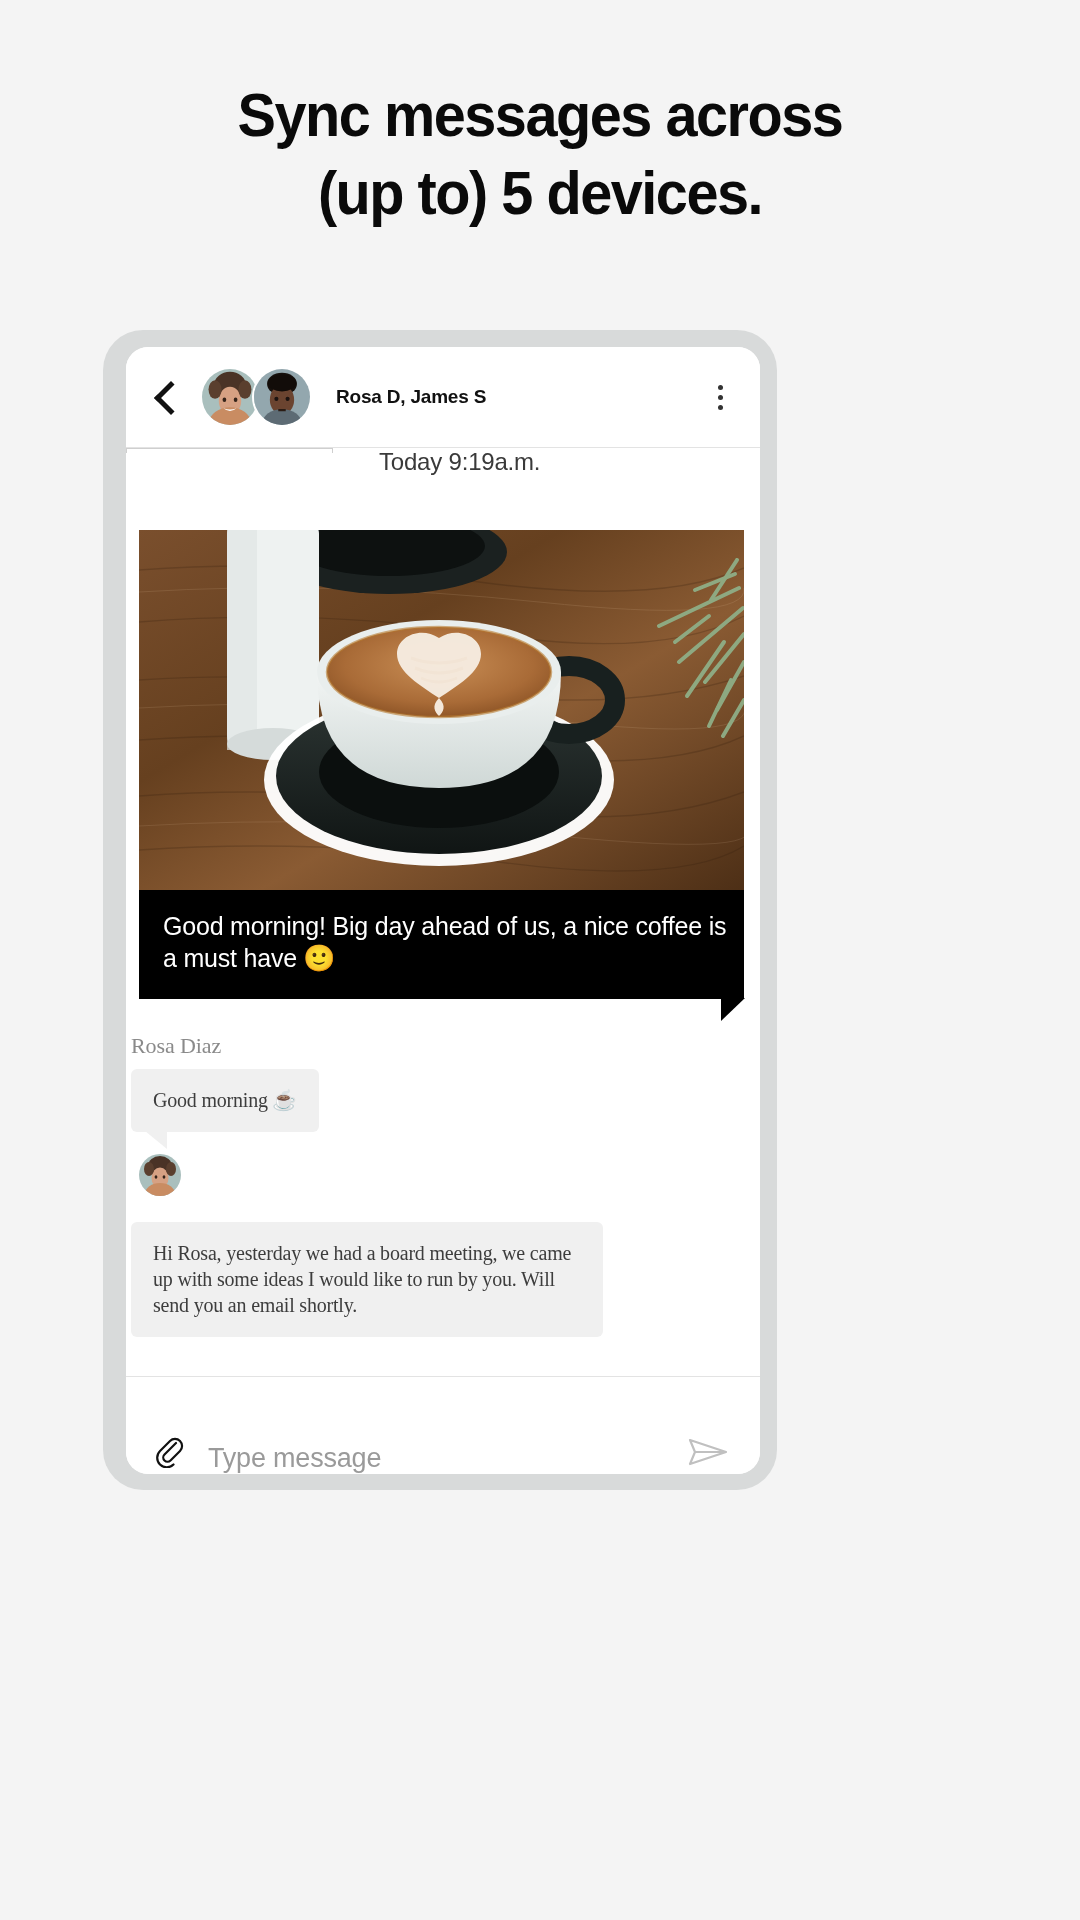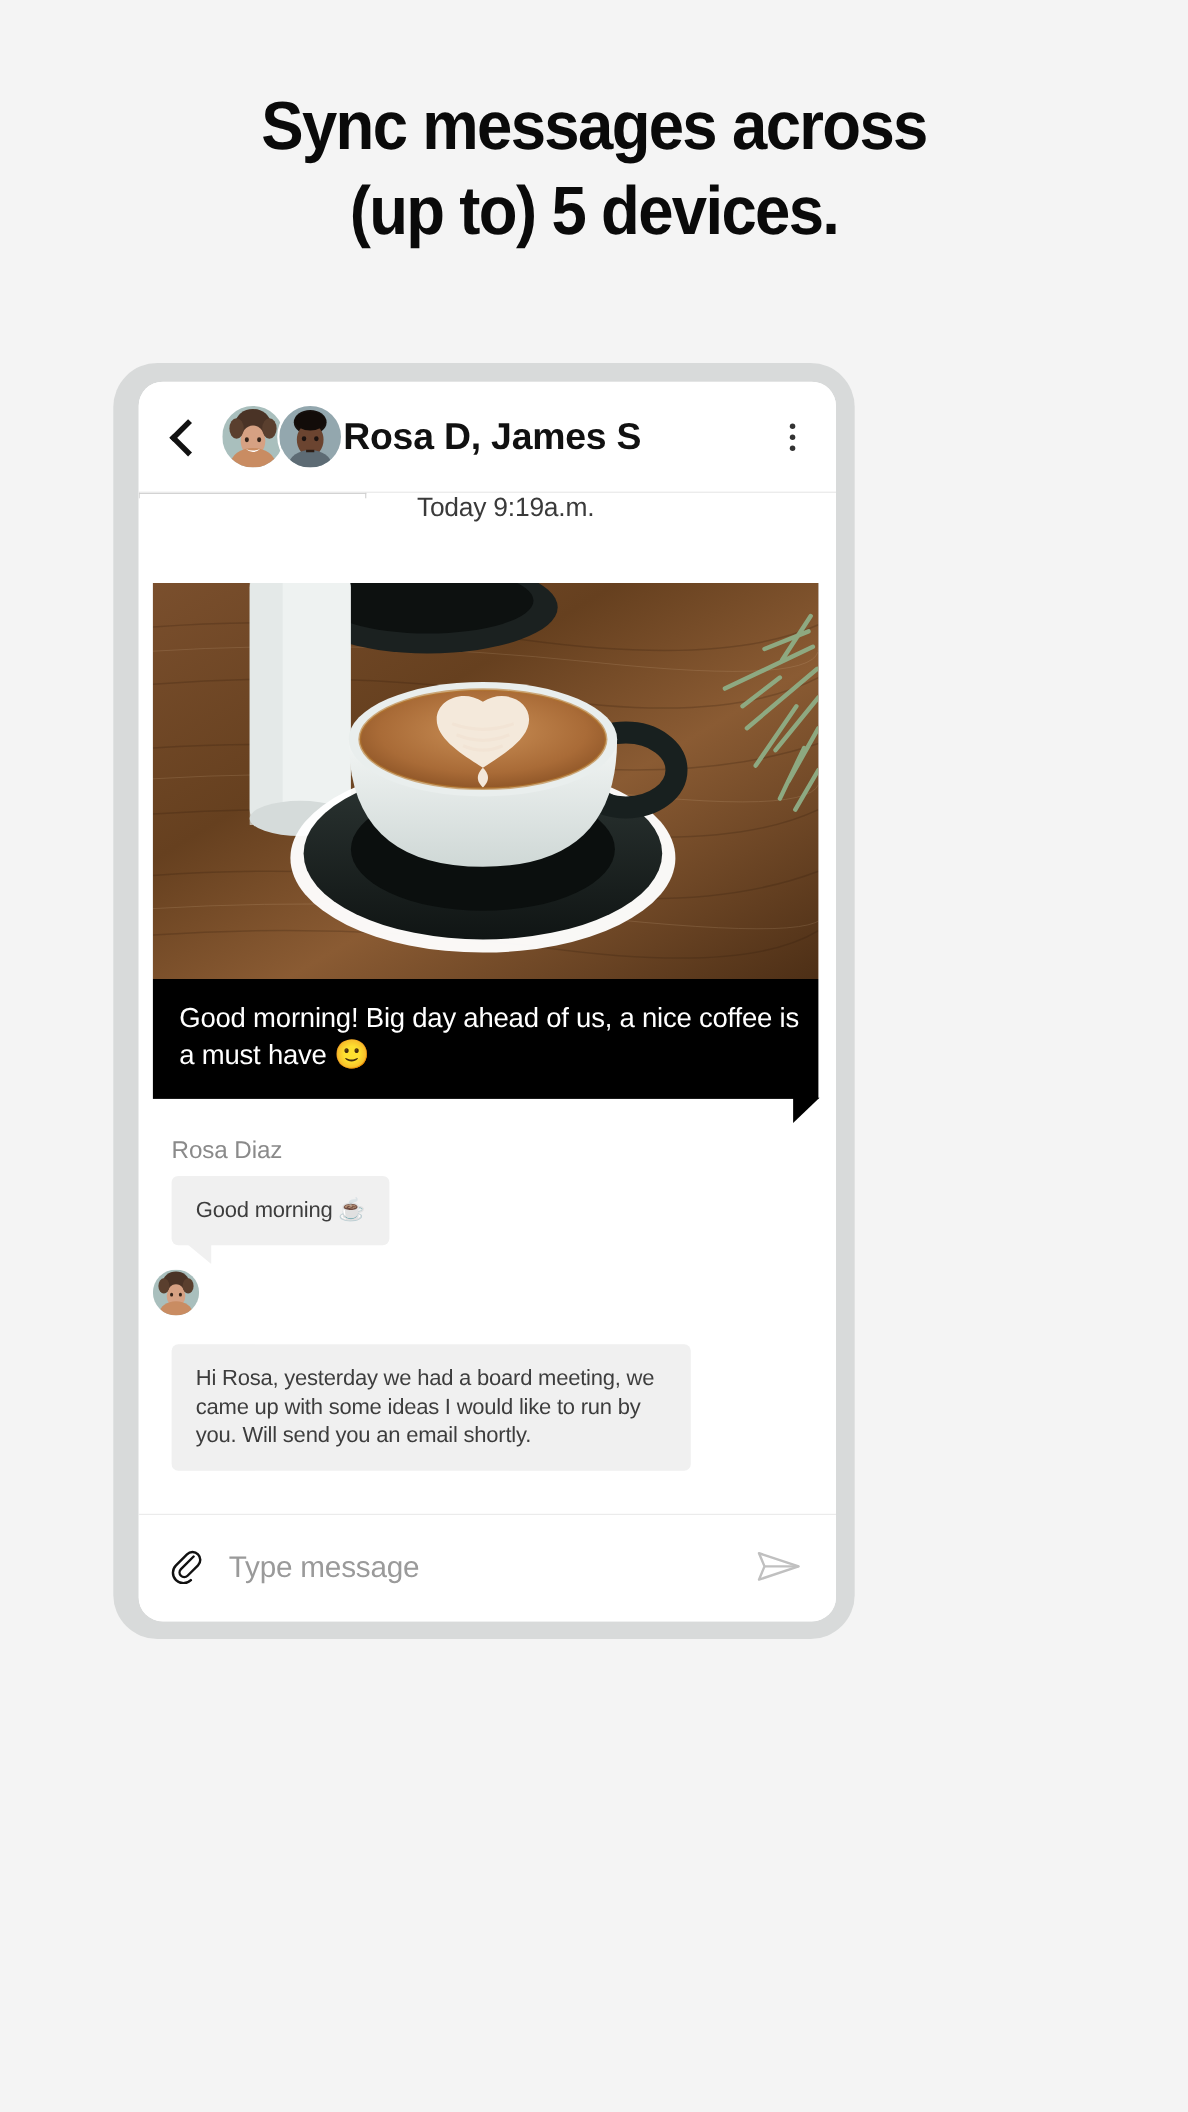--- a/index.html
+++ b/index.html
@@ -78,21 +78,22 @@
     width:60px; height:60px;
     border-radius:50%;
     overflow:hidden;
     border:2px solid #fff;
     flex:0 0 60px;
   }
   .avatar + .avatar { margin-left:-8px; }
   .avatar svg { display:block; width:100%; height:100%; }
 
   .chat-title {
-    font-size:34px;
+    margin-left:24px;
+    font-size:19px;
     font-weight:bold;
     color:#111;
     letter-spacing:-0.2px;
     white-space:nowrap;
     flex:1 1 auto;
   }
   .kebab {
     width:36px; height:40px;
     flex:0 0 36px;
     display:flex;
@@ -172,21 +173,21 @@
   .photo-caption .emoji { font-size:26px; }
   .caption-tail {
     position:absolute;
     right:-1px; bottom:-22px;
     width:0; height:0;
     border-left:24px solid #000;
     border-bottom:23px solid transparent;
   }
 
   
-  .msg-block { padding-left:30px; }
+  .msg-block { padding-left:5px;font-family:Liberation Serif, serif; }
   .msg-sender {
     font-size:22px;
     color:#8a8a8a;
     margin-bottom:10px;
     letter-spacing:-0.1px;
   }
   .bubble {
     display:inline-block;
     background:#f0f0f0;
     border-radius:6px;
@@ -217,21 +218,21 @@
 
   .spacer-24 { height:26px; }
   .spacer-34 { height:34px; }
 
   
   .composer {
     flex:0 0 98px;
     height:98px;
     border-top:1px solid #e3e3e3;
     display:flex;
-    align-items:center;
+    align-items:flex-end;
     padding:0 30px 0 26px;
     background:#fff;
   }
   .clip-icon { flex:0 0 34px; width:34px; height:40px; cursor:pointer; }
   .composer-input {
     flex:1 1 auto;
     margin-left:22px;
     border:none;
     outline:none;
     font-family:"Liberation Sans", sans-serif;

